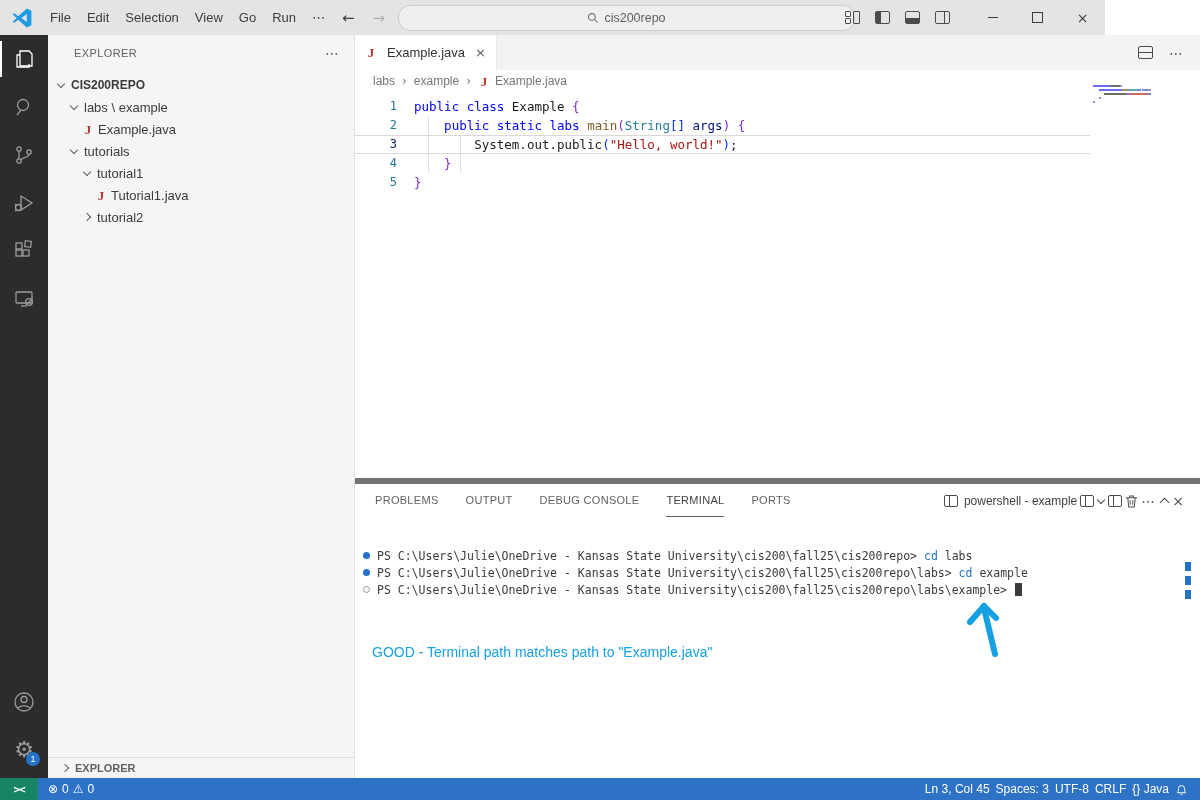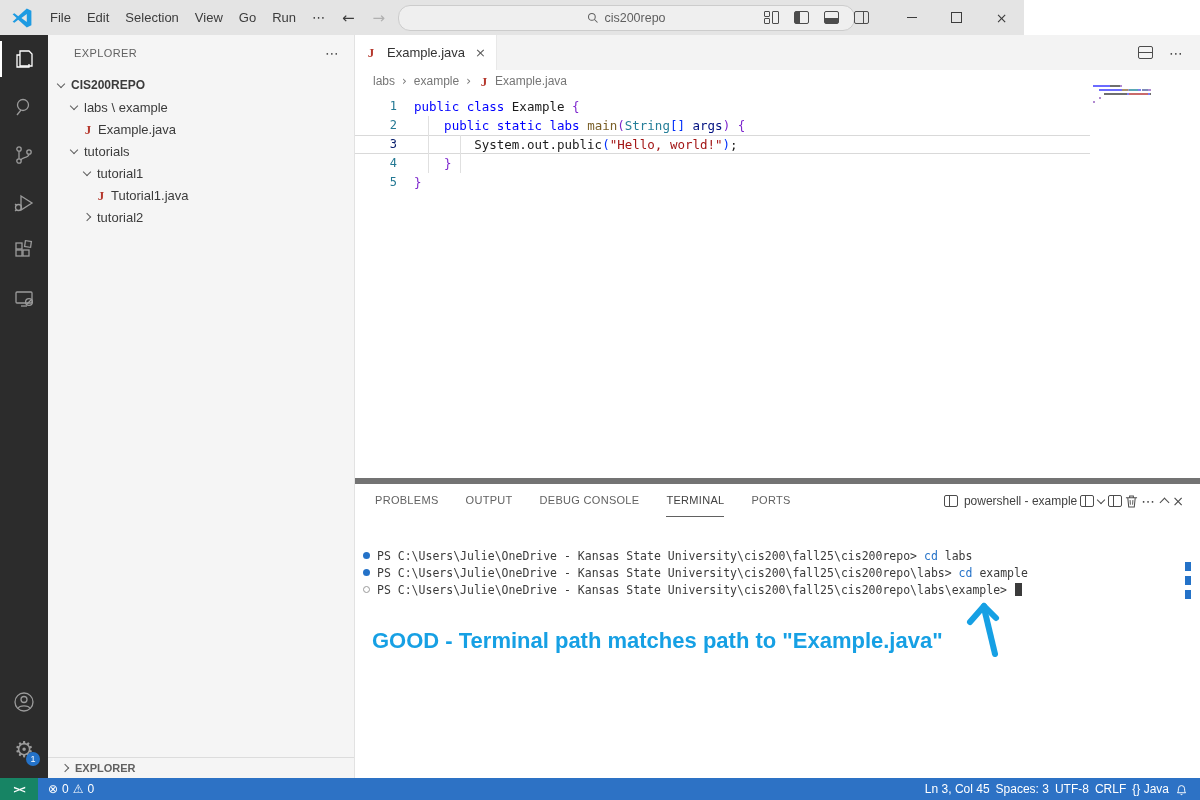--- a/index.html
+++ b/index.html
@@ -1,21 +1,21 @@
 <!DOCTYPE html>
 <html style="--c-annotation: #16a0e4; --c-statusbar: #2d72c5; --c-remote: #178464; --c-java-icon: #b5382d; --c-keyword: #0000ff; --c-type: #267f99; --c-function: #795e26; --c-variable: #001080; --c-string: #a31515; --c-bracket-blue: #0431fa; --c-bracket-purple: #7d26cd; --c-command: #2472c8; --c-circle: #2472c8;"><head>
 <meta charset="utf-8">
 <style>
   html,body{margin:0;padding:0;}
   body{width:1200px;height:800px;position:relative;overflow:hidden;background:#fff;
        font-family:"Liberation Sans",sans-serif;-webkit-font-smoothing:antialiased;}
   .glyph{font-family:"DejaVu Sans",sans-serif;}
 
   
-  #titlebar{position:absolute;left:0;top:0;width:1024px;height:35px;background:#e4e4e4;
+  #titlebar{position:absolute;left:0;top:0;width:1105px;height:35px;background:#e4e4e4;
             display:flex;align-items:center;}
   #logo{width:20px;height:20px;margin:0 10px 0 12px;flex:0 0 auto;}
   #menubar{display:flex;align-items:center;height:100%;}
   .menu-item{padding:0 8px;font-size:13px;color:#3c3c3c;line-height:35px;cursor:default;}
   .nav-arrow{font-size:15px;padding:0 9px;color:#3c3c3c;}
   .nav-arrow.disabled{color:#b0b0b0;}
   #searchbox{position:absolute;left:398px;top:5px;width:455px;height:24px;border:1px solid #cccccc;
              border-radius:12px;background:#efefef;display:flex;align-items:center;justify-content:center;
              color:#5f5f5f;font-size:12.5px;gap:5px;}
   #tb-right{margin-left:auto;display:flex;align-items:center;height:100%;}
@@ -107,21 +107,21 @@
                    border-top:1.2px solid #4c4c4c;transform:rotate(45deg);top:3px;left:2px;}
   .x-ic{font-size:14px;color:#4c4c4c;}
   #terminal{padding-top:30px;}
   .term-line{height:17px;display:flex;align-items:center;font-family:"DejaVu Sans Mono",monospace;
              font-size:11.5px;color:#3b3b3b;padding-left:8px;white-space:pre;}
   .circ{width:7px;height:7px;border-radius:50%;margin-right:7px;flex:0 0 7px;box-sizing:border-box;}
   .circ.done{background:var(--c-circle);}
   .circ.current{border:1px solid #9a9a9a;background:transparent;}
   .t-cmd{color:var(--c-command);}
   .t-cursor{display:inline-block;width:7px;height:13px;background:#3b3b3b;margin-left:1px;vertical-align:middle;}
-  #annotation{position:absolute;left:17px;top:144px;font-size:22px;font-weight:bold;color:var(--c-annotation);}
+  #annotation{position:absolute;left:17px;top:160px;font-size:14px;font-weight:normal;color:var(--c-annotation);}
   #arrow{position:absolute;left:608px;top:112px;}
   .scrollmark{position:absolute;right:9px;width:6px;height:9px;background:var(--c-circle);}
 
   
   #statusbar{position:absolute;left:0;top:778px;width:1200px;height:22px;background:var(--c-statusbar);
              display:flex;align-items:center;color:#fff;font-size:12px;}
   #remote{width:38px;height:22px;background:var(--c-remote);display:flex;align-items:center;justify-content:center;
           font-family:"DejaVu Sans Mono",monospace;font-weight:bold;font-size:11px;letter-spacing:-1px;}
   #sb-left{display:flex;align-items:center;gap:4px;margin-left:10px;}
   #sb-left .glyph{font-size:12px;}

